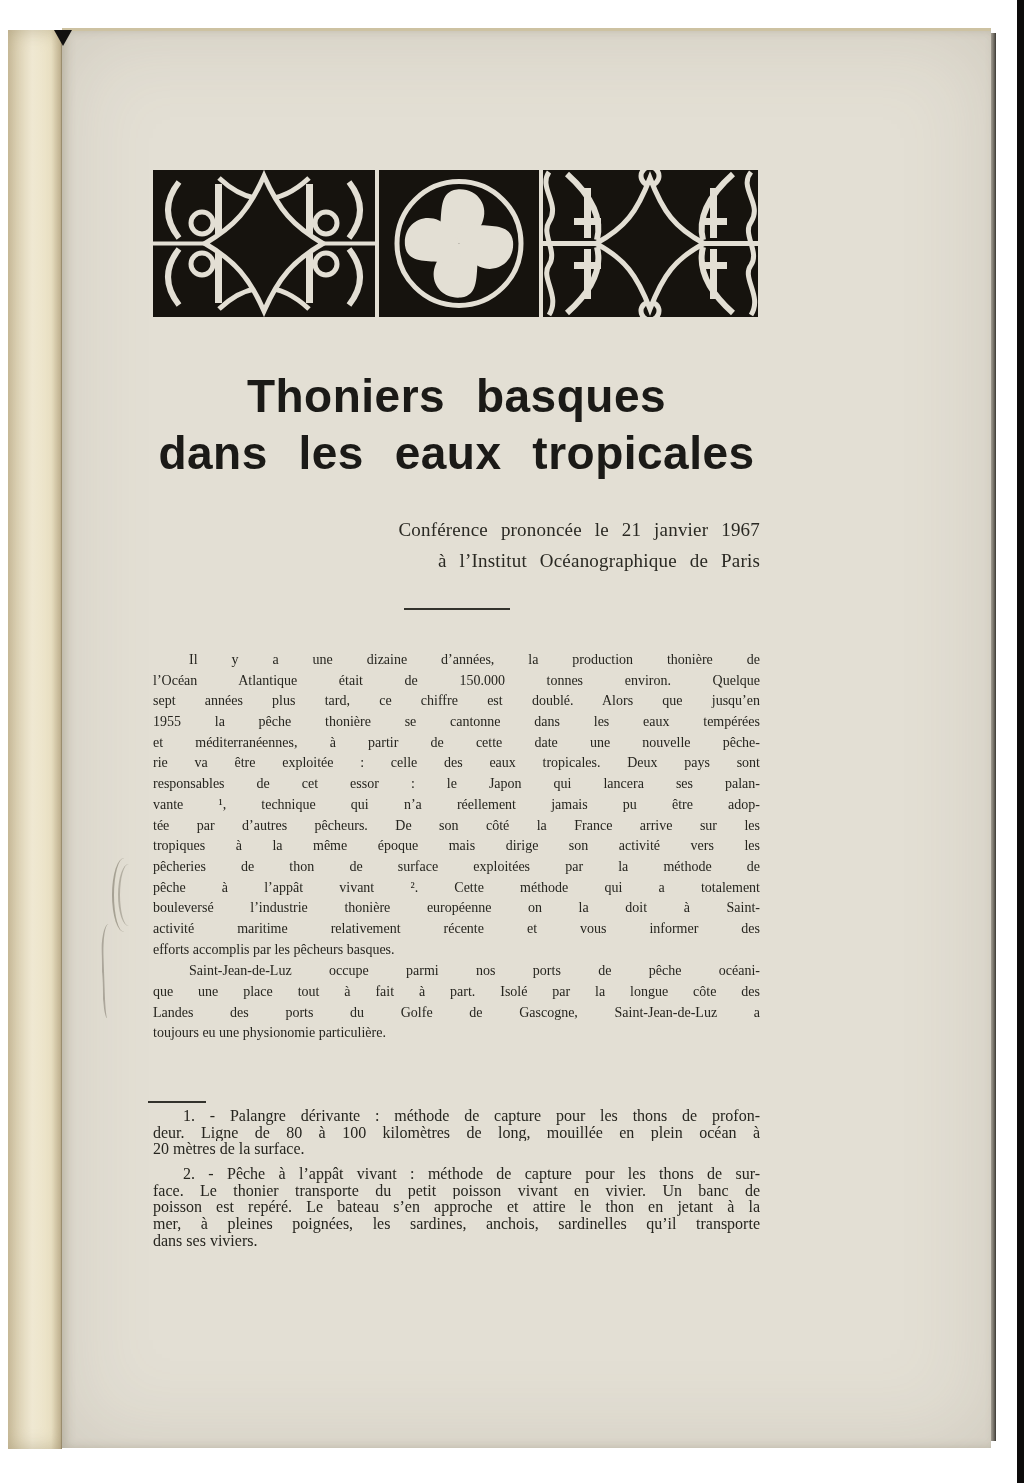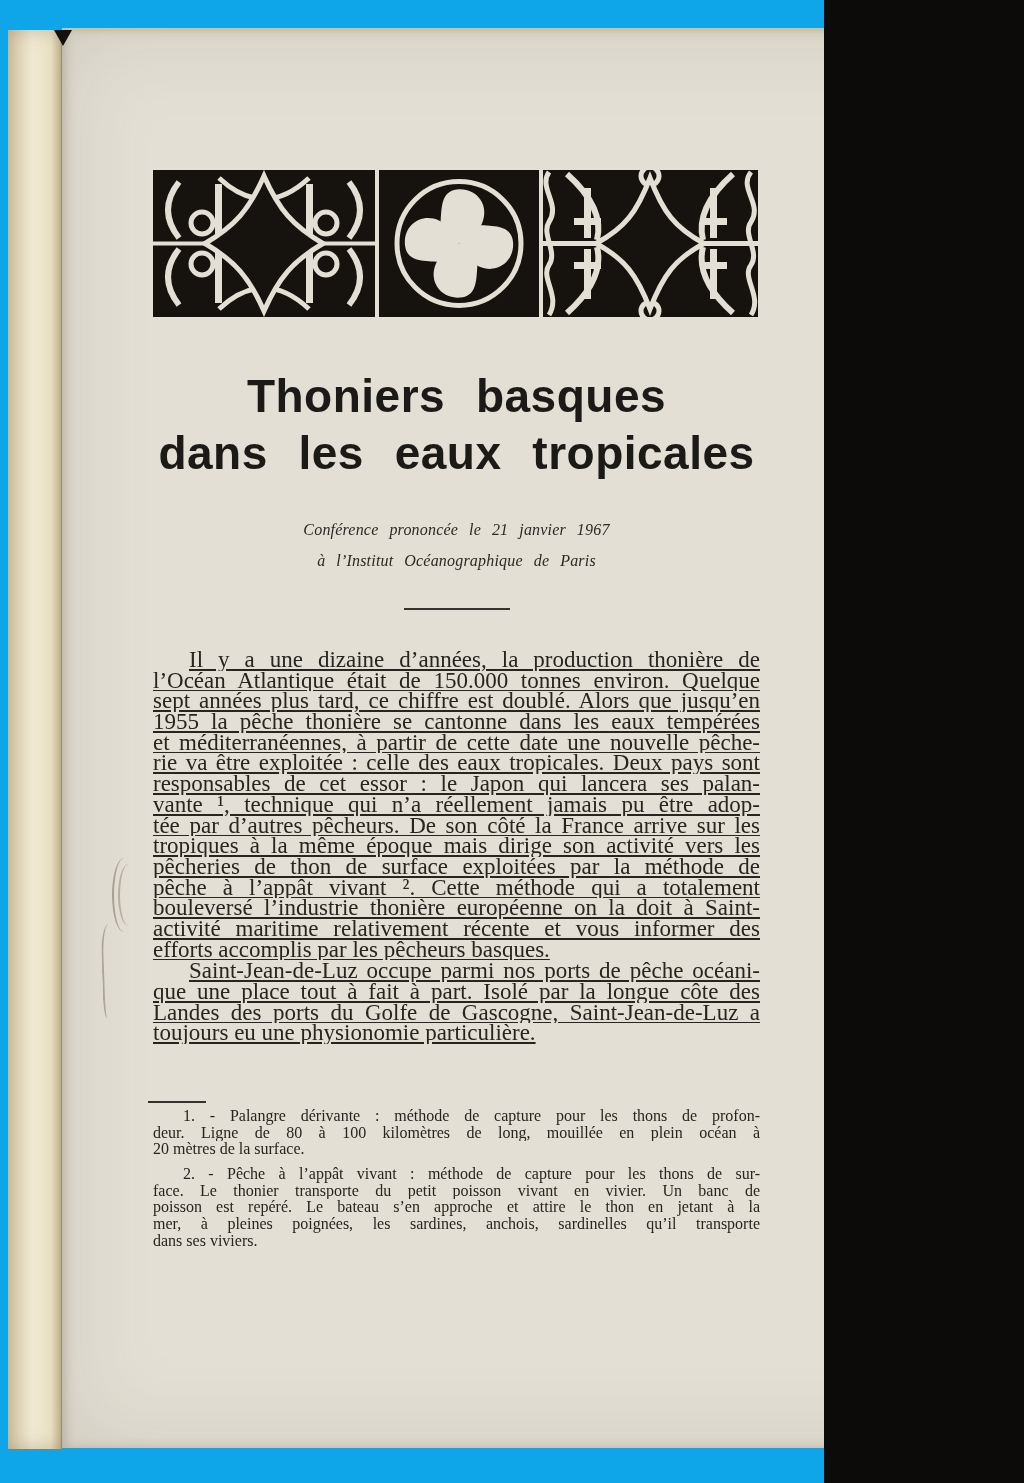--- a/index.html
+++ b/index.html
@@ -1,18 +1,18 @@
 <!DOCTYPE html>
 <html><head>
 <meta charset="utf-8">
 <style>
   html,body{margin:0;padding:0;background:#0c0b0a;}
   .stage{
-    position:relative;width:824px;height:1483px;overflow:hidden;
-    background:#0ea5e9;
+    position:relative;width:1017px;height:1483px;overflow:hidden;
+    background:#ffffff;
     font-family:"Liberation Serif","DejaVu Serif",serif;
   }
   
   .binding{
     position:absolute;left:8px;top:30px;width:54px;height:1419px;
     background:linear-gradient(90deg,#d6c9a8 0%,#efe8d2 45%,#ece3c6 80%,#cdbf9e 97%,#8d8164 100%);
     box-shadow:inset 0 0 18px rgba(120,105,70,.35);
   }
   .page{
     position:absolute;left:62px;top:30px;width:929px;height:1418px;
@@ -33,31 +33,31 @@
   .ornament{position:absolute;left:153px;top:170px;width:605px;height:147px;}
   
   .title{
     position:absolute;left:153px;top:368px;width:607px;
     font-family:"Liberation Sans","DejaVu Sans",sans-serif;
     font-weight:bold;font-size:46px;line-height:57px;color:#1b1a17;
     text-align:center;letter-spacing:.5px;word-spacing:.38em;
   }
   .subtitle{
     position:absolute;left:153px;top:514px;width:607px;
-    font-style:italic;font-size:16px;line-height:31px;color:#2a2923;
-    text-align:center;word-spacing:.42em;letter-spacing:.2px;
+    font-size:19px;line-height:31px;color:#2a2923;
+    text-align:right;word-spacing:.42em;letter-spacing:.2px;
   }
   .divider{
     position:absolute;left:153px;top:596px;width:607px;text-align:center;
   }
   .divider span{display:inline-block;width:106px;border-top:2.5px solid #33322c;}
   
   .bodytext{
     position:absolute;left:153px;top:650px;width:607px;
-    font-size:23px;line-height:20.7px;color:#26251f;text-decoration:underline;
+    font-size:14px;line-height:20.7px;color:#26251f;
   }
   .jline{
     text-align:justify;text-align-last:justify;
     height:20.7px;overflow:hidden;white-space:normal;
   }
   .jline.last{text-align-last:left;}
   .jline.indent{text-indent:36px;}
   .para + .para{margin-top:1px;}
   
   .fnrule{position:absolute;left:148px;top:1101px;width:58px;border-top:2px solid #33322c;}

